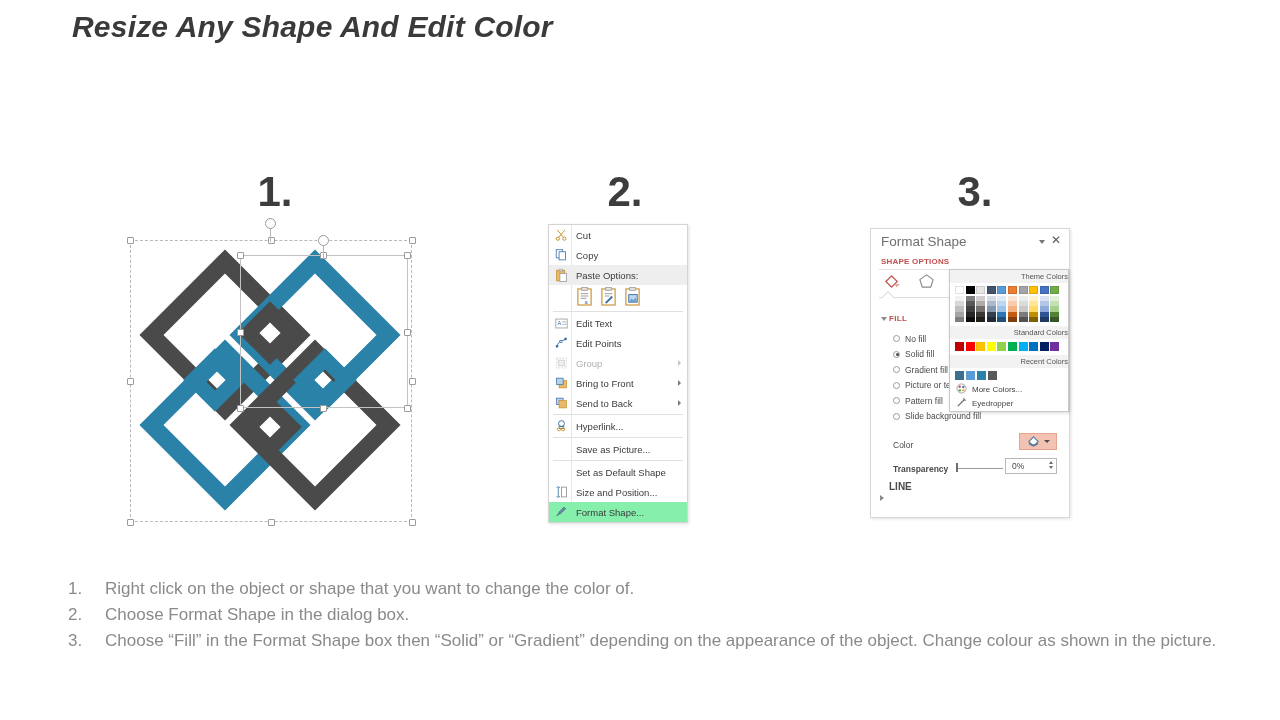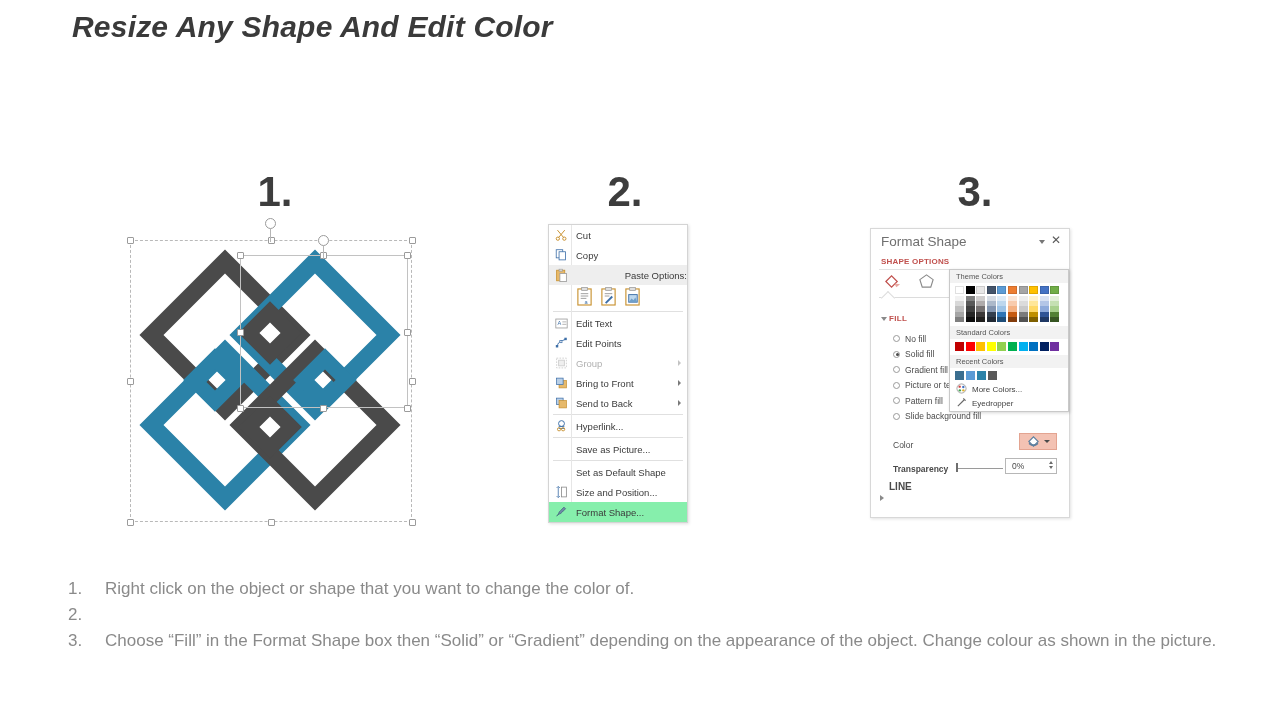--- a/index.html
+++ b/index.html
@@ -63,21 +63,21 @@
   #context-menu {
     position: absolute; left: 548px; top: 224px; width: 140px;
     background: #fff; border: 1px solid #d4d4d4;
     box-shadow: 1px 1px 3px rgba(0,0,0,.13);
     font-size: 9.5px; color: #3a3a3a;
   }
   .cm-item {
     position: relative; display: flex; align-items: center;
     height: 20px; padding-left: 27px; white-space: nowrap;
   }
-  .cm-item.header { background: #eeeeee; font-weight: normal; justify-content: flex-end; }
+  .cm-item.header { background: #eeeeee; font-weight: normal; }
   .cm-item.sel { background: #86efac; }
   .cm-item.dim { color: #b0b0b0; }
   .cm-ico {
     position: absolute; left: 5px; top: 50%; transform: translateY(-50%);
     width: 15px; height: 15px;
     display:flex; align-items:center; justify-content:center;
   }
   .cm-arrow {
     position: absolute; right: 6px; top: 50%; transform: translateY(-50%);
     width: 0; height: 0; border-left: 3.5px solid #7a7a7a;
@@ -136,21 +136,21 @@
   .spin { position:absolute; right:3px; top:2px; display:flex; flex-direction:column; gap:2px; }
   .fs-line-hd { position:absolute; left:18px; top:252px; font-weight:bold; color:#4a4a4a; font-size:10px; }
   .fs-line-tri { position:absolute; left:9px; top:266px; width:0;height:0;
     border-left:4px solid #8a8a8a;border-top:3px solid transparent;border-bottom:3px solid transparent; }
 
   
   #color-flyout {
     position:absolute; left:78px; top:40px; width:120px; background:#fff;
     border:1px solid #c9c9c9; box-shadow:1px 1px 3px rgba(0,0,0,.16); z-index:5;
   }
-  .cf-hd { background:#f2f2f2; font-size:7.5px; color:#555; padding:2px 0 2px 6px; }
+  .cf-hd { background:#f2f2f2; font-size:7.5px; color:#555; padding:2px 0 2px 6px;text-align:right; }
   .sw-grid { display:flex; gap:1.6px; padding:3px 5px 4px 5px; }
   .sw-col { display:flex; flex-direction:column; }
   .sw { width:9px; height:5.2px; }
   .sw.top { height:8px; margin-bottom:2px; border:.5px solid rgba(0,0,0,.12); }
   .std-row { display:flex; gap:1.6px; padding:3px 5px 4px 5px; }
   .std { width:9px; height:9px; }
   .rec-row { display:flex; gap:2px; padding:3px 5px 3px 5px; }
   .rec { width:9px; height:9px; }
   .cf-item { display:flex; align-items:center; height:14px; padding-left:6px; font-size:8px; color:#3f3f3f; gap:5px; }
 </style>
@@ -587,20 +587,21 @@
     </div>
   </div>
 
   <div style="position:absolute;left:68px;top:576px;width:1200px;font-size:17px;line-height:25px;color:#8a8a8a;">
     <div style="display:flex;margin-bottom:1px;">
       <span style="width:37px;flex:0 0 37px;">1.</span>
       <span>Right click on the object or shape that you want to change the color of.</span>
     </div>
     <div style="display:flex;margin-bottom:1px;">
       <span style="width:37px;flex:0 0 37px;">2.</span>
+      <span>Choose Format Shape in the dialog box.</span>
     </div>
     <div style="display:flex;">
       <span style="width:37px;flex:0 0 37px;">3.</span>
       <span>Choose “Fill” in the Format Shape box then “Solid” or “Gradient” depending on the appearance of the object. Change colour as shown in the picture.</span>
     </div>
   </div>
 
 </div>
 
 </body></html>

